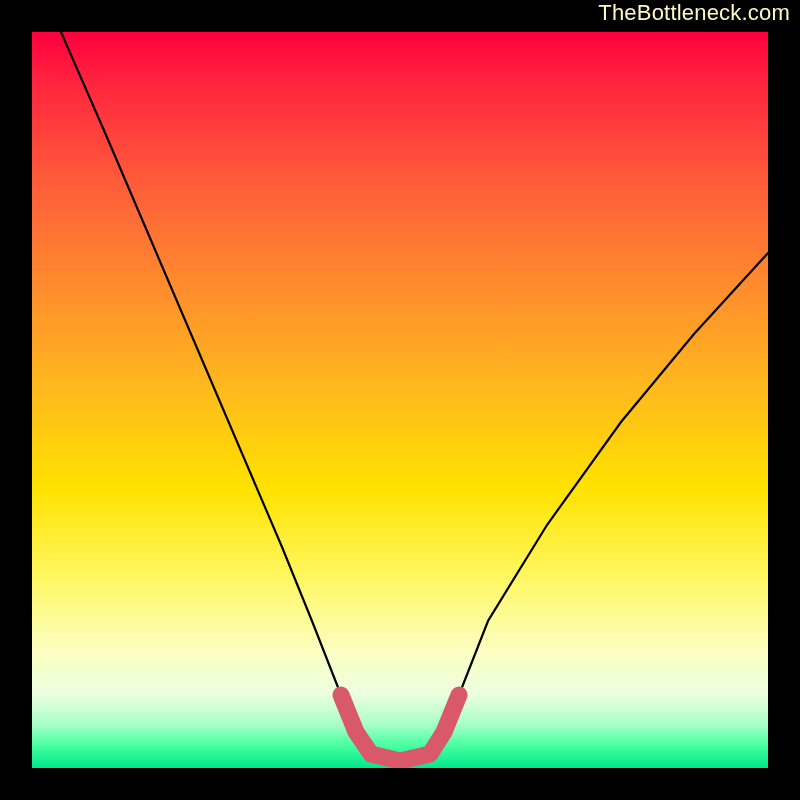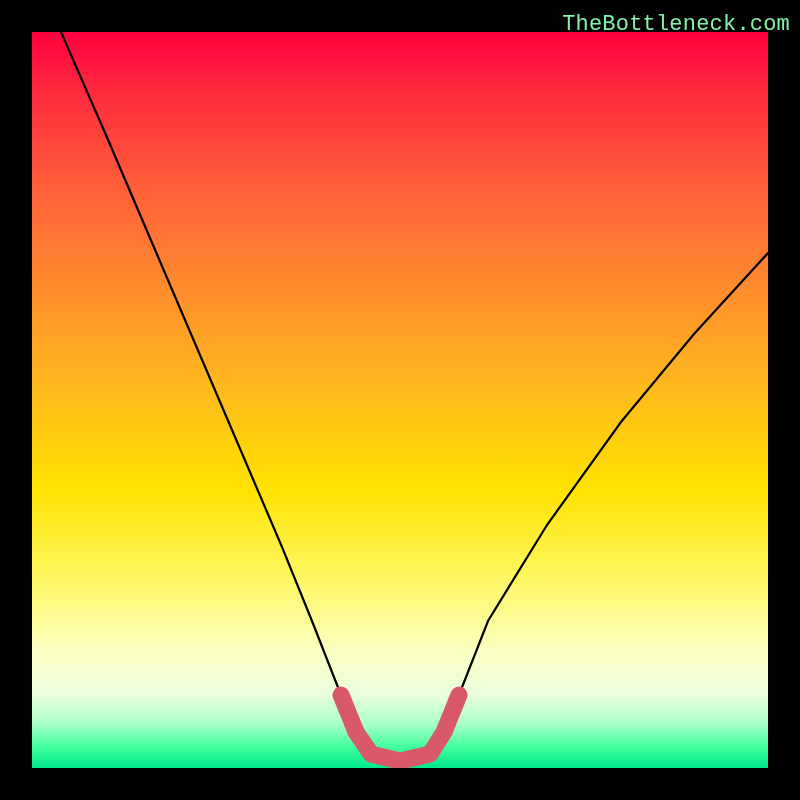--- a/index.html
+++ b/index.html
@@ -38,28 +38,27 @@
       #fff760 74%,
       #fcffc0 84%,
       #ecffe0 90%,
       #aaffc8 94%,
       #46ffa0 97%,
       #00e88a 100%
     );
   }
   .watermark {
     position: absolute;
-    top: 12px;
+    top: 0;
     right: 10px;
-    color: #86efac;
+    color: #fef9c3;
     font-size: 22px;
     font-weight: 500;
     letter-spacing: 0.2px;
     user-select: none;
-    font-family: Liberation Mono, monospace;
   }
   svg.curve {
     position: absolute;
     inset: 0;
   }
 </style>
 </head>
 <body>
 
 <div class="frame">

